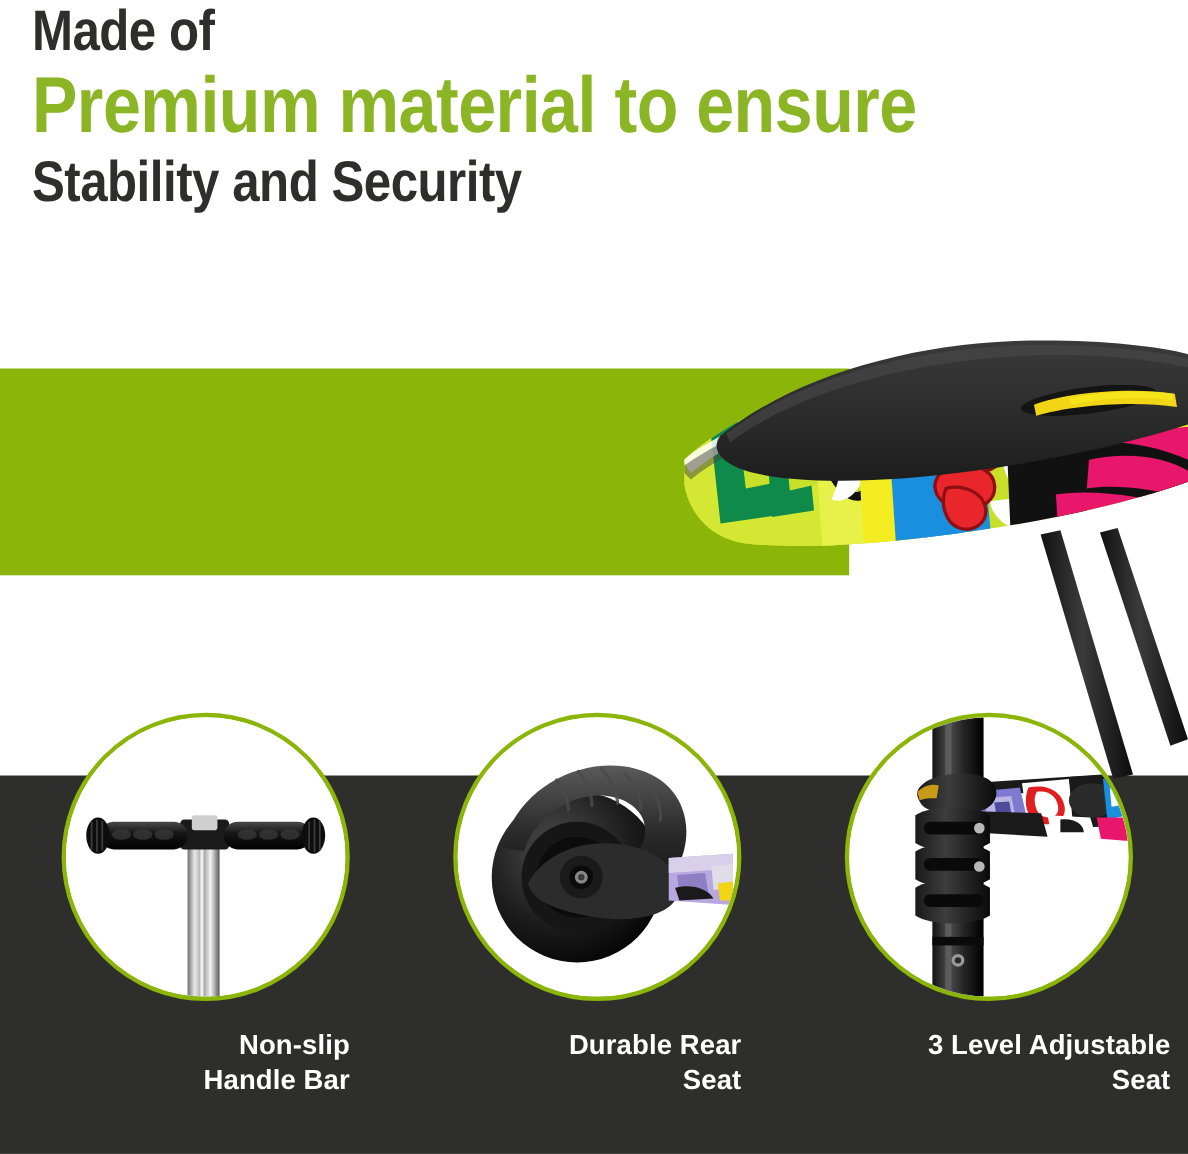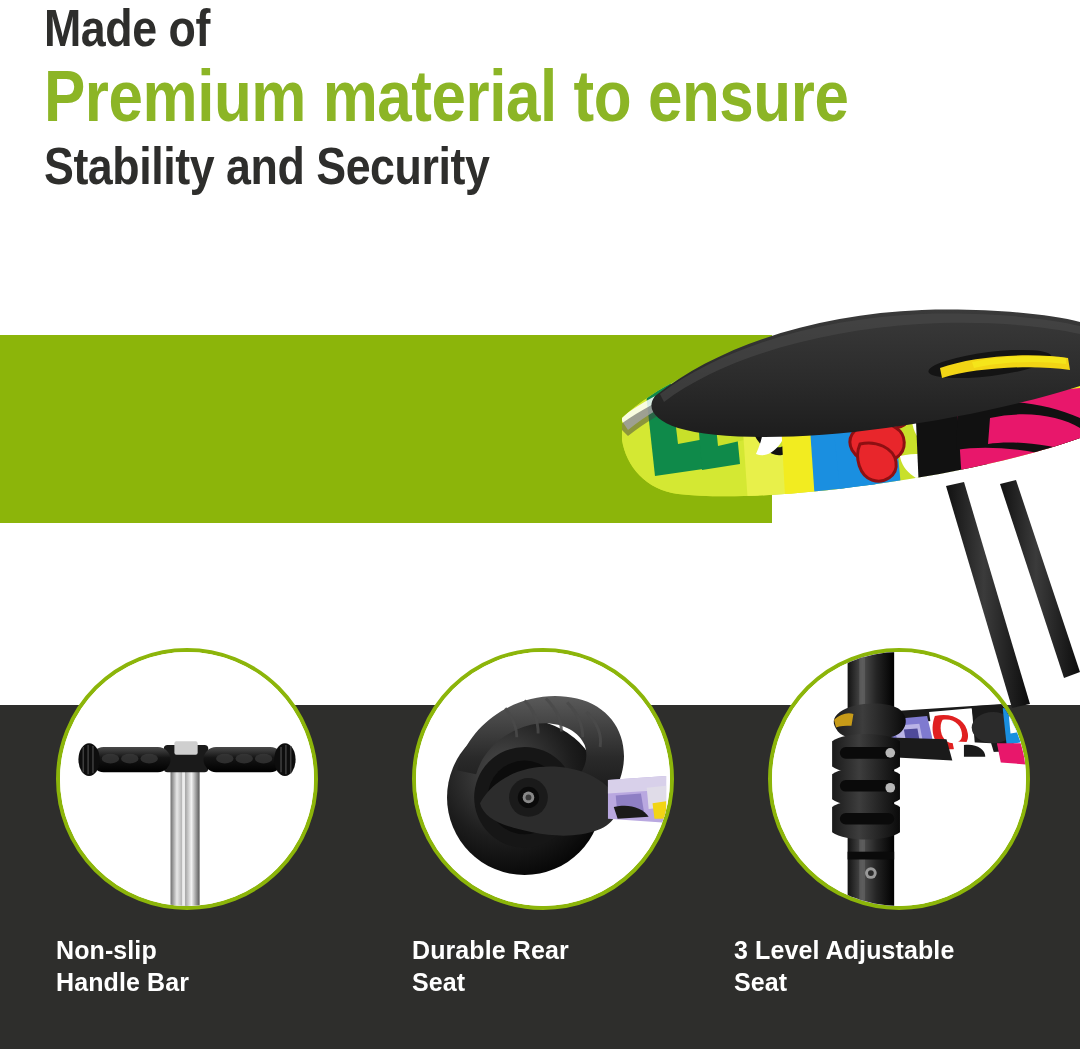--- a/index.html
+++ b/index.html
@@ -5,21 +5,21 @@
 <style>
   * { margin:0; padding:0; box-sizing:border-box; }
   html,body { background:#ffffff; }
   body {
     width:1080px; height:1049px; position:relative; overflow:hidden;
     font-family:"Liberation Sans", sans-serif; background:#ffffff;
   }
   #stage { position:absolute; inset:0; }
 
   
-  .headline { position:absolute; left:44px; top:2px; width:1030px; z-index:40; }
+  .headline { position:absolute; left:29px; top:2px; width:1030px; z-index:40; }
   .hl-line {
     font-family:"Liberation Sans", sans-serif;
     font-weight:700; letter-spacing:-0.5px;
     line-height:1.0; white-space:nowrap;
     transform:scaleX(0.86); transform-origin:left center;
   }
   .hl-1 { font-size:52px; color:#2e2e2c; margin-bottom:6px; }
   .hl-2 { font-size:72px; color:#8cb526; margin-bottom:8px; }
   .hl-3 { font-size:52px; color:#2e2e2c; }
 
@@ -44,21 +44,21 @@
   .seat-art { position:absolute; left:560px; top:268px; width:520px; height:460px; z-index:25; }
 
   
   .feature { position:absolute; z-index:30; }
   .circle-wrap {
     position:relative; width:262px; height:262px; border-radius:50%;
     background:#ffffff; border:4px solid #8cb50a; overflow:hidden;
   }
   .circle-art { position:absolute; inset:0; }
   .caption {
-    margin-top:24px; width:262px; text-align:left;
+    margin-top:24px; width:262px; text-align:right;
     color:#ffffff; font-size:25px; font-weight:700; line-height:1.28;
     letter-spacing:0.1px;
   }
   .caption.wide { width:330px; margin-left:-34px; }
 
   .feat-1 { left:56px; top:648px; }
   .feat-2 { left:412px; top:648px; }
   .feat-3 { left:768px; top:648px; }
 </style>
 </head>

